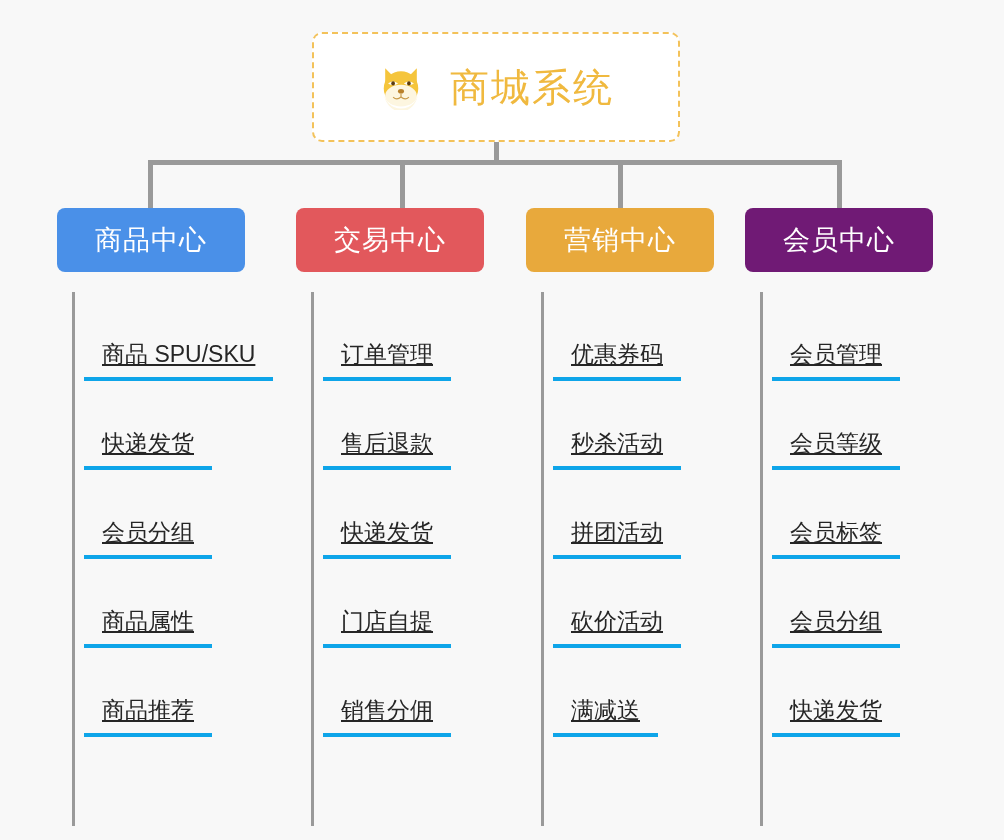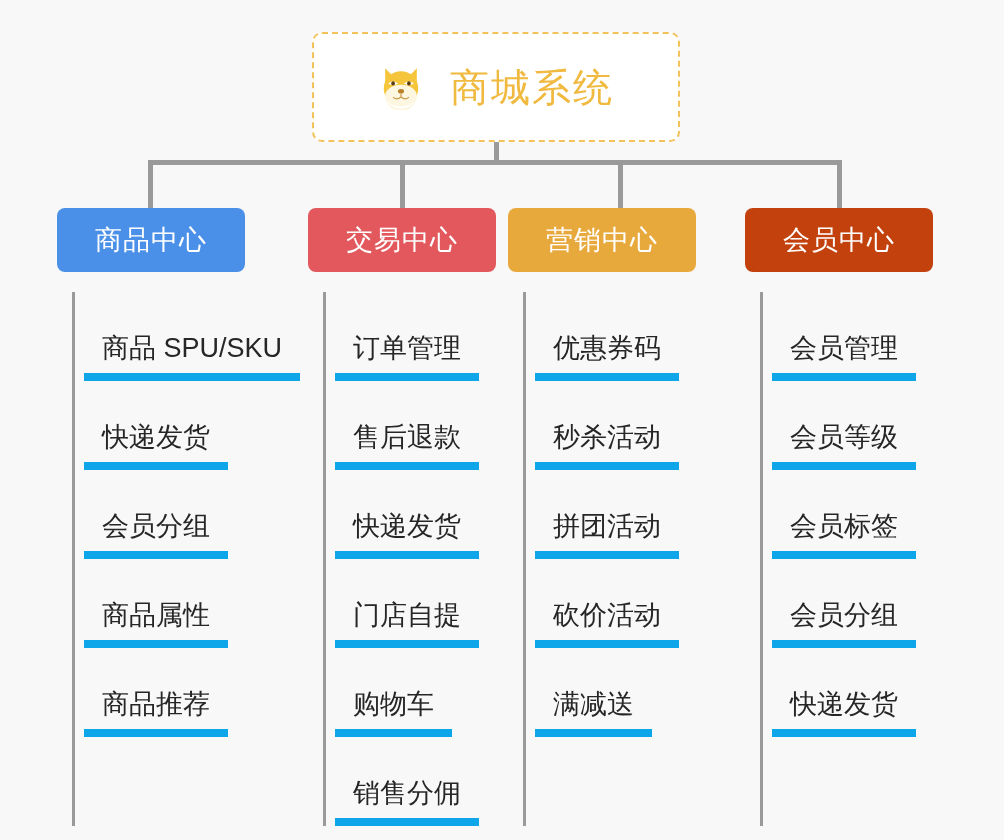--- a/index.html
+++ b/index.html
@@ -67,26 +67,27 @@
   }
   .leaf {
     position: relative;
     height: 89px;
     padding-left: 12px;
     display: flex;
     align-items: flex-end;
   }
   .leaf-label {
     display: inline-block;
-    font-size: 27px;
+    font-size: 23px;
     color: #262626;
     line-height: 1;
     padding: 0 18px 11px 18px;
-    border-bottom: 8px solid #0ea5e9;
+    border-bottom: 4px solid #0ea5e9;
     white-space: nowrap;
+    text-decoration: underline;
   }
 </style>
 </head>
 <body>
 
 <div id="root">
 
   <div class="title-card">
     <span class="shiba">
       <svg viewBox="0 0 64 64" xmlns="http://www.w3.org/2000/svg">
@@ -132,47 +133,44 @@
             <span class="leaf-label">会员分组</span>
           </div>
           <div class="leaf">
             <span class="leaf-label">商品属性</span>
           </div>
           <div class="leaf">
             <span class="leaf-label">商品推荐</span>
           </div>
         </div>
       </div>
-      <div class="col" style="left: 308px;">
+      <div class="col" style="left: 296px;">
         <div class="col-head" style="background: rgb(226, 88, 92);">
           <span>交易中心</span>
         </div>
         <div class="leaf-wrap">
           <div class="leaf-stem" style="height: 534px;"></div>
           <div class="leaf">
             <span class="leaf-label">订单管理</span>
           </div>
           <div class="leaf">
             <span class="leaf-label">售后退款</span>
           </div>
           <div class="leaf">
             <span class="leaf-label">快递发货</span>
           </div>
           <div class="leaf">
             <span class="leaf-label">门店自提</span>
           </div>
           <div class="leaf">
-            <span class="leaf-label">购物车</span>
-          </div>
-          <div class="leaf">
             <span class="leaf-label">销售分佣</span>
           </div>
         </div>
       </div>
-      <div class="col" style="left: 508px;">
+      <div class="col" style="left: 526px;">
         <div class="col-head" style="background: rgb(232, 169, 60);">
           <span>营销中心</span>
         </div>
         <div class="leaf-wrap">
           <div class="leaf-stem" style="height: 534px;"></div>
           <div class="leaf">
             <span class="leaf-label">优惠券码</span>
           </div>
           <div class="leaf">
             <span class="leaf-label">秒杀活动</span>
@@ -182,21 +180,21 @@
           </div>
           <div class="leaf">
             <span class="leaf-label">砍价活动</span>
           </div>
           <div class="leaf">
             <span class="leaf-label">满减送</span>
           </div>
         </div>
       </div>
       <div class="col" style="left: 745px;">
-        <div class="col-head" style="background: #c2410c;">
+        <div class="col-head" style="background: #701a75;">
           <span>会员中心</span>
         </div>
         <div class="leaf-wrap">
           <div class="leaf-stem" style="height: 534px;"></div>
           <div class="leaf">
             <span class="leaf-label">会员管理</span>
           </div>
           <div class="leaf">
             <span class="leaf-label">会员等级</span>
           </div>

